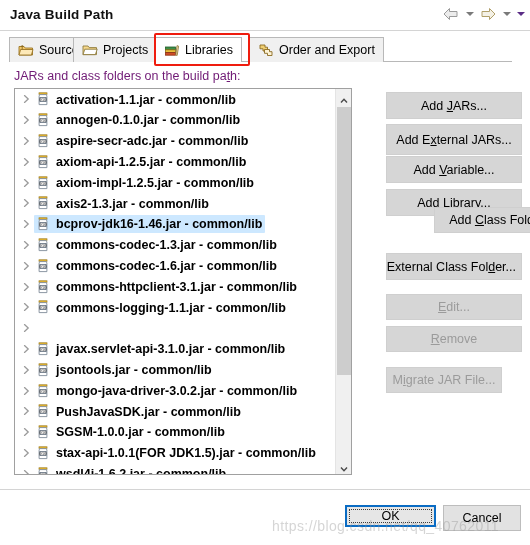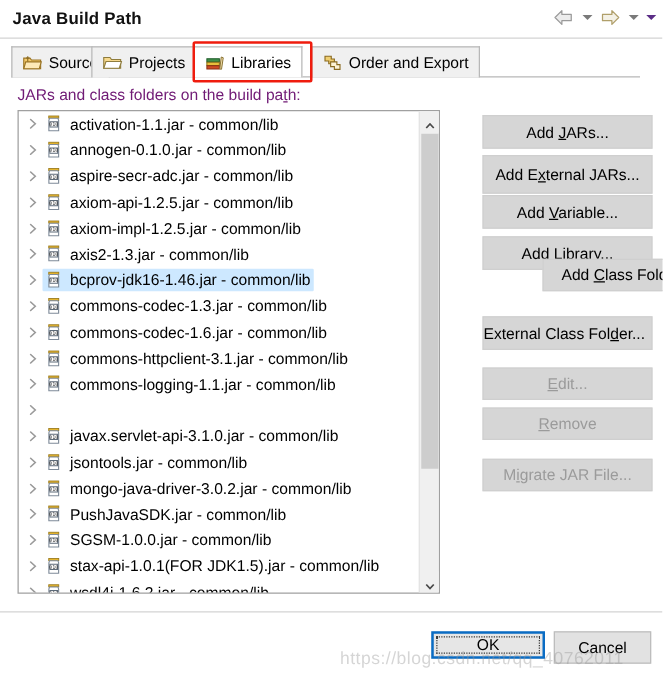--- a/index.html
+++ b/index.html
@@ -109,21 +109,21 @@
     padding: 1px 3px 1px 1px;
     border-radius: 1px;
   }
   .row.selected .hl { background: #cde8ff; }
   .twisty {
     width: 15px; flex: none; display: flex; align-items: center; justify-content: center;
     color: #9a9a9a;
   }
   .twisty svg { display: block; }
   .jar-icon { width: 16px; height: 16px; flex: none; margin-right: 5px; display:block; }
-  .row-label { font-size: 12.5px; color: #000; line-height: 1; position: relative; top: 0.5px; }
+  .row-label { font-size: 12.5px; color: #000; line-height: 1; position: relative; top: 0.5px; font-weight: bold; }
 
   
   .vscroll {
     position: absolute; right: 0; top: 0; width: 16px; height: 100%;
     background: #f0f0f0; border-left: 1px solid #e4e4e4;
   }
   .vs-btn {
     position: absolute; left: 0; width: 16px; height: 17px;
     display: flex; align-items: center; justify-content: center;
     background: #f0f0f0;
@@ -605,21 +605,21 @@
       </div>
       <div class="btn clip" style="left: 386px; top: 253px; width: 136px; height: 27px;">
         <span style="white-space: nowrap;"><span>Add External Class Fol</span><span class="u">d</span><span>er...</span></span>
       </div>
       <div class="btn disabled" style="left: 386px; top: 294px; width: 136px; height: 26px;">
         <span style="white-space: nowrap;"><span></span><span class="u">E</span><span>dit...</span></span>
       </div>
       <div class="btn disabled" style="left: 386px; top: 326px; width: 136px; height: 26px;">
         <span style="white-space: nowrap;"><span></span><span class="u">R</span><span>emove</span></span>
       </div>
-      <div class="btn disabled" style="left: 386px; top: 367px; width: 136px; height: 26px;">
+      <div class="btn disabled" style="left: 386px; top: 367px; width: 116px; height: 26px;">
         <span style="white-space: nowrap;"><span>M</span><span class="u">i</span><span>grate JAR File...</span></span>
       </div>
     </div>
 
   <div class="footer-rule"></div>
 
   <div class="btn-ok">
     <span>OK</span>
     <span class="focus-ring"></span>
   </div>

